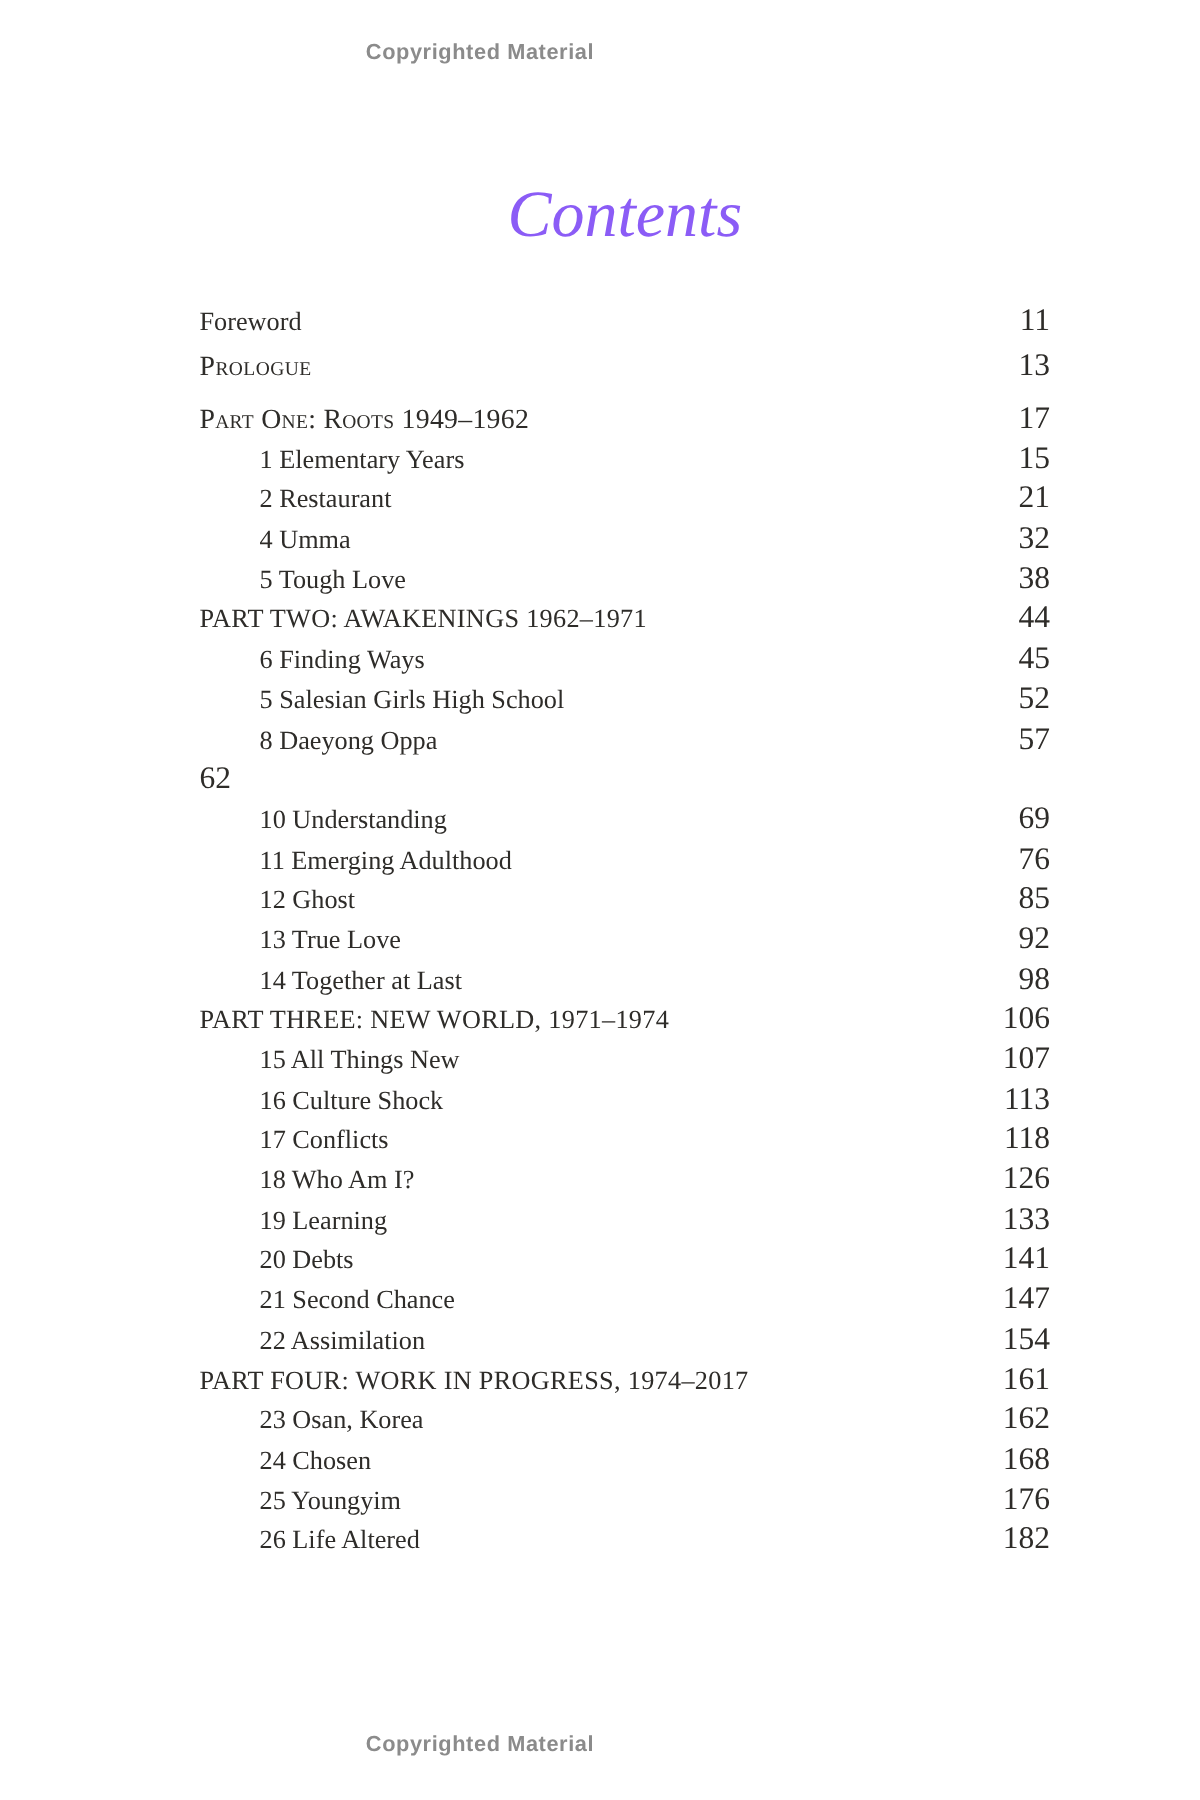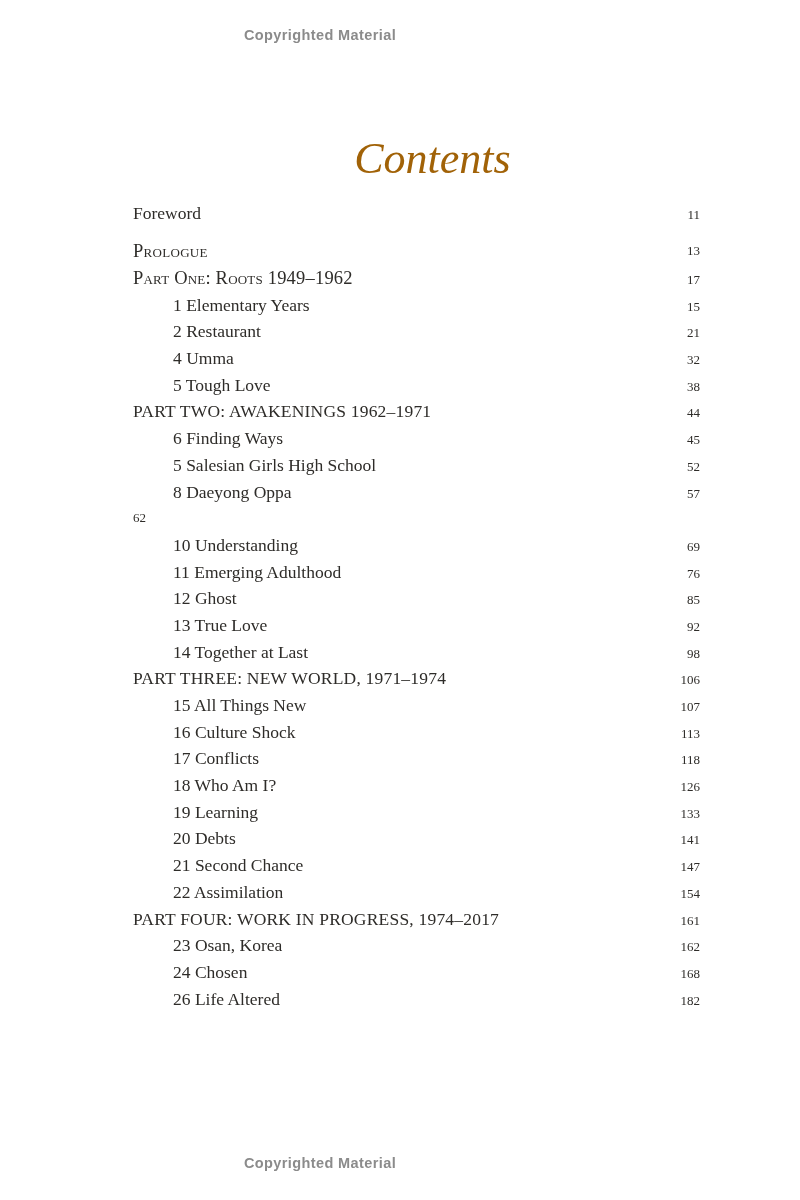--- a/index.html
+++ b/index.html
@@ -34,57 +34,57 @@
     position: absolute;
     left: 133px;
     width: 567px;
     top: 119px;
     text-align: center;
     font-family: "Liberation Serif", serif;
     font-style: italic;
     font-weight: normal;
     font-size: 44px;
     line-height: 1.1;
-    color: #a16207;
-    margin: 16px;
+    color: #8b5cf6;
+    margin: 0;
   }
 
   .toc {
     position: absolute;
     left: 133px;
     top: 203px;
     width: 567px;
   }
   .toc-row {
     display: flex;
     justify-content: space-between;
     align-items: baseline;
     height: 26.7px;
     line-height: 20px;
     font-size: 17.5px;
   }
   .toc-row.front { height: 30px; }
-  .toc-row.front.sc { height: 35px; align-items: center; }
+  .toc-row.front.sc { height: 35px; }
   .toc-row.sc .toc-label {
     font-variant: small-caps;
     font-size: 18.5px;
     letter-spacing: 0.3px;
   }
   .toc-row.part .toc-label {
     letter-spacing: 0.2px;
   }
   .toc-row.chapter .toc-label {
     padding-left: 40px;
   }
   .toc-label {
     white-space: nowrap;
   }
   .toc-page {
     text-align: right;
-    font-size: 13px;
+    font-size: 21px;
   }
 </style>
 </head>
 <body>
 
 <div class="copyright-notice copyright-top">Copyrighted Material</div>
 
 <h1 class="page-title">Contents</h1>
 
 <div class="toc">
@@ -197,18 +197,22 @@
     </div>
     <div class="toc-row chapter">
       <span class="toc-label">23 Osan, Korea</span>
       <span class="toc-page">162</span>
     </div>
     <div class="toc-row chapter">
       <span class="toc-label">24 Chosen</span>
       <span class="toc-page">168</span>
     </div>
     <div class="toc-row chapter">
+      <span class="toc-label">25 Youngyim</span>
+      <span class="toc-page">176</span>
+    </div>
+    <div class="toc-row chapter">
       <span class="toc-label">26 Life Altered</span>
       <span class="toc-page">182</span>
     </div>
   </div>
 
 <div class="copyright-notice copyright-bottom">Copyrighted Material</div>
 
 </body></html>

